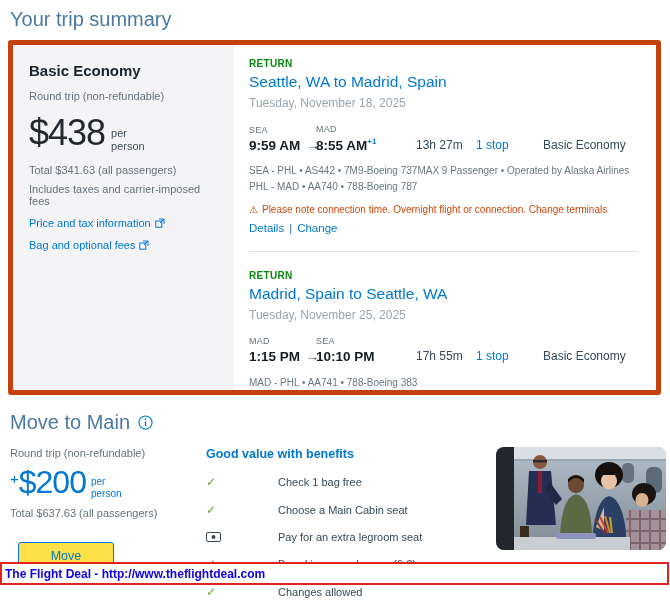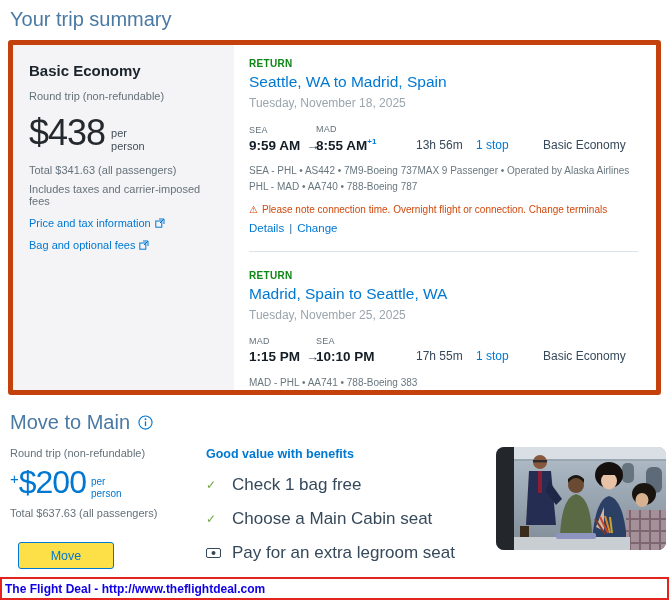--- a/index.html
+++ b/index.html
@@ -69,25 +69,25 @@
   .move-button {
     margin:23px 0 0 8px; width:96px; height:27px; background:#fde047;
     border:1px solid #0078d2; border-radius:3px; color:#0078d2;
     font-size:12.5px; font-family:inherit; cursor:pointer;
   }
   .benefits { width:278px; flex:0 0 278px; }
   .benefits-title { font-size:12.5px; font-weight:bold; color:#0078d2; }
   .benefit-item { display:flex; align-items:center; margin-top:14px; }
   .benefit-icon { width:26px; flex:0 0 26px; font-size:12px; color:#72a842; }
   .benefit-icon svg { display:block; }
-  .benefit-text { font-size:17px; color:#36495a; }
+  .benefit-text { font-size:11px; color:#36495a;margin-left:46px; }
   .photo-wrap { margin-left:12px; width:170px; height:103px; border-radius:8px; overflow:hidden; flex:0 0 170px; }
   
   .footer-banner {
-    position:absolute; left:0; top:577px; width:669px; height:23px;
+    position:absolute; left:0; top:562px; width:669px; height:23px;
     border:2px solid #e5231e; background:#fff; display:flex; align-items:center;
     padding-left:3px;
   }
   .footer-banner-text { font-size:12px; font-weight:bold; color:#0f00e6; }
 </style>
 </head>
 <body>
 
 <h1 class="page-title">Your trip summary</h1>
 
@@ -131,21 +131,21 @@
       <div class="seg-date">Tuesday, November 18, 2025</div>
       <div class="times-row">
         <div class="time-col col-origin">
           <span class="station">SEA</span>
           <span class="time"><span>9:59 AM</span><span class="arrow">→</span></span>
         </div>
         <div class="time-col col-dest">
           <span class="station">MAD</span>
           <span class="time"><span>8:55 AM</span><sup class="day-offset">+1</sup></span>
         </div>
-        <div class="col-duration">13h 56m</div>
+        <div class="col-duration">13h 27m</div>
         <div class="col-stops">1 stop</div>
         <div class="col-cabin">Basic Economy</div>
       </div>
       <div class="legs">
         <div>SEA - PHL • AS442 • 7M9-Boeing 737MAX 9 Passenger • Operated by Alaska Airlines</div>
         <div>PHL - MAD • AA740 • 788-Boeing 787</div>
       </div>
       <div class="warning">
         <span class="w-icon">⚠</span><span>Please note connection time. Overnight flight or connection. Change terminals</span>
       </div>

